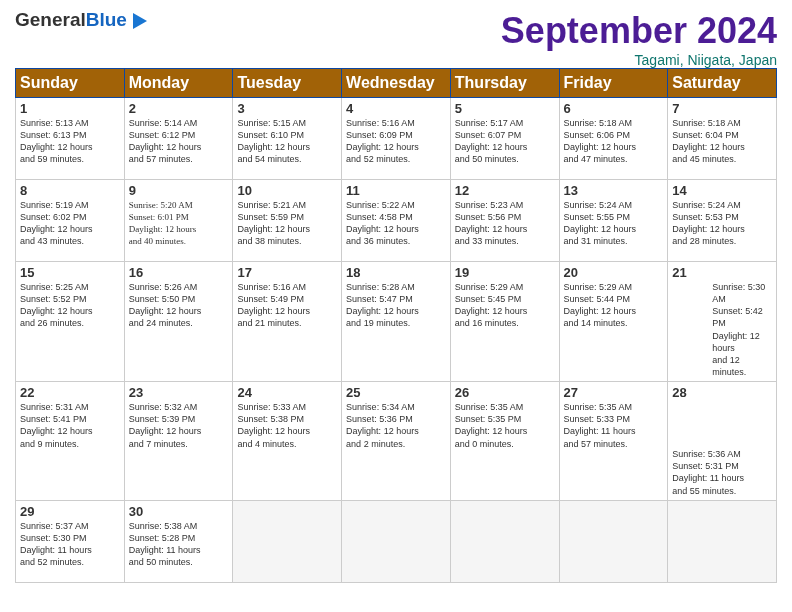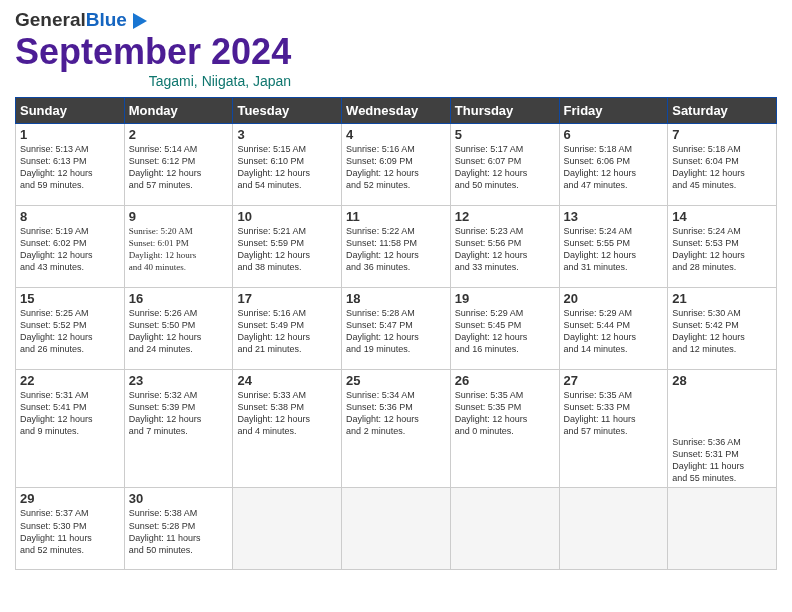--- a/index.html
+++ b/index.html
@@ -11,44 +11,42 @@
       overflow: hidden;
     }
     .container {
       width: 792px;
       padding: 10px 15px 10px 15px;
     }
     .header {
       display: flex;
       justify-content: space-between;
       align-items: flex-start;
-      margin-bottom: 8px;
-      flex-direction: column;
     }
     .title-section {
       text-align: right;
     }
     .month-title {
       font-size: 36px;
       font-weight: bold;
       color: #4c1d95;
     }
     .location {
       font-size: 14px;
       color: #0f766e;
     }
     table {
       width: 100%;
       border-collapse: collapse;
       table-layout: fixed;
     }
     th {
-      background-color: #404040;
+      background-color: #a16207;
       color: #fff;
-      font-size: 13px;
+      font-size: 16px;
       font-weight: bold;
       padding: 5px 4px;
       text-align: left;
       border: 1px solid #0d47a1;
     }
     td {
       border: 1px solid #ccc;
       vertical-align: top;
       padding: 3px 4px;
       font-size: 9.5px;
@@ -177,21 +175,21 @@
           <td>
             <span class="day-num">10</span>
             <div class="day-info" style="white-space: pre-wrap;">Sunrise: 5:21 AM
 Sunset: 5:59 PM
 Daylight: 12 hours
 and 38 minutes.</div>
           </td>
           <td>
             <span class="day-num">11</span>
             <div class="day-info" style="white-space: pre-wrap;">Sunrise: 5:22 AM
-Sunset: 11:58 PM
+Sunset: 4:58 PM
 Daylight: 12 hours
 and 36 minutes.</div>
           </td>
           <td>
             <span class="day-num">12</span>
             <div class="day-info" style="white-space: pre-wrap;">Sunrise: 5:23 AM
 Sunset: 5:56 PM
 Daylight: 12 hours
 and 33 minutes.</div>
           </td>
@@ -248,21 +246,21 @@
           </td>
           <td>
             <span class="day-num">20</span>
             <div class="day-info" style="white-space: pre-wrap;">Sunrise: 5:29 AM
 Sunset: 5:44 PM
 Daylight: 12 hours
 and 14 minutes.</div>
           </td>
           <td>
             <span class="day-num">21</span>
-            <div class="day-info" style="white-space: pre-wrap;">Sunrise: 5:30 AM
+            <div class="day-info" style="white-space: pre-wrap; margin-left: 40px;">Sunrise: 5:30 AM
 Sunset: 5:42 PM
 Daylight: 12 hours
 and 12 minutes.</div>
           </td>
         </tr>
         <tr>
           <td>
             <span class="day-num">22</span>
             <div class="day-info" style="white-space: pre-wrap;">Sunrise: 5:31 AM
 Sunset: 5:41 PM

